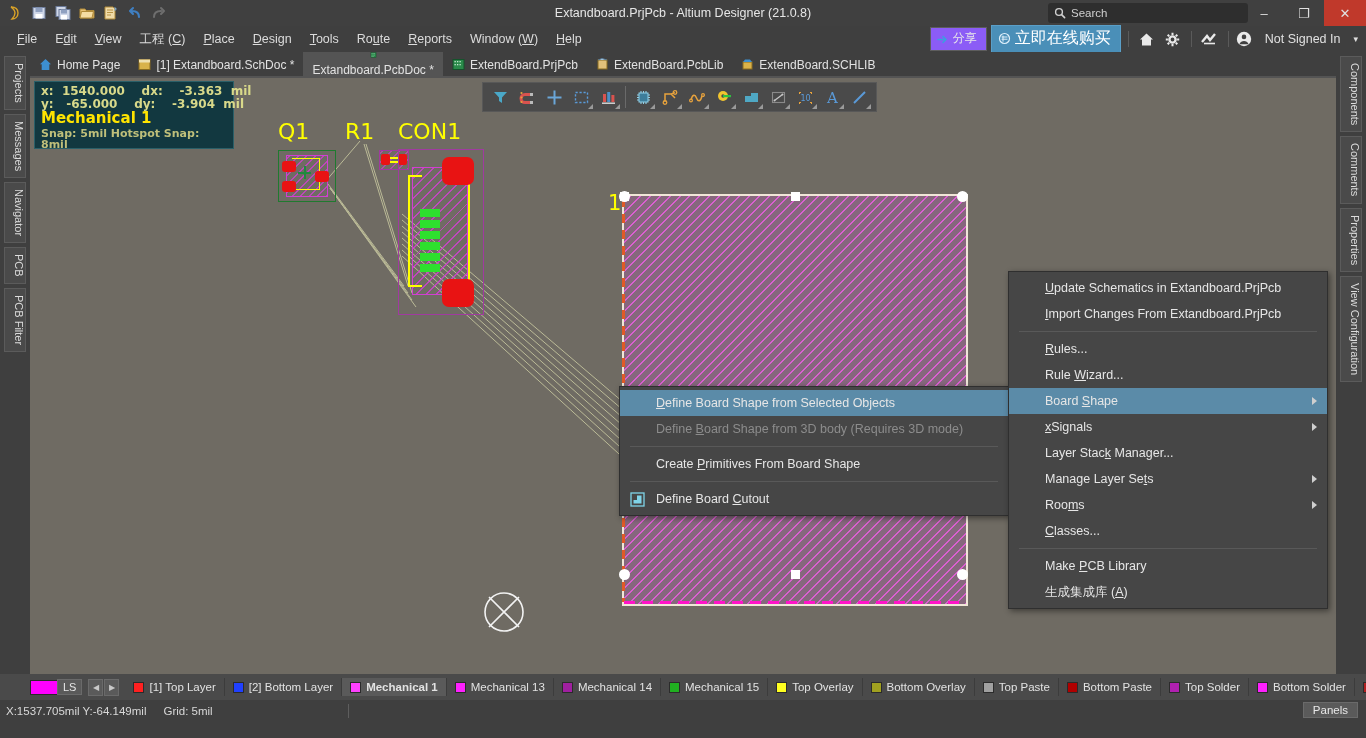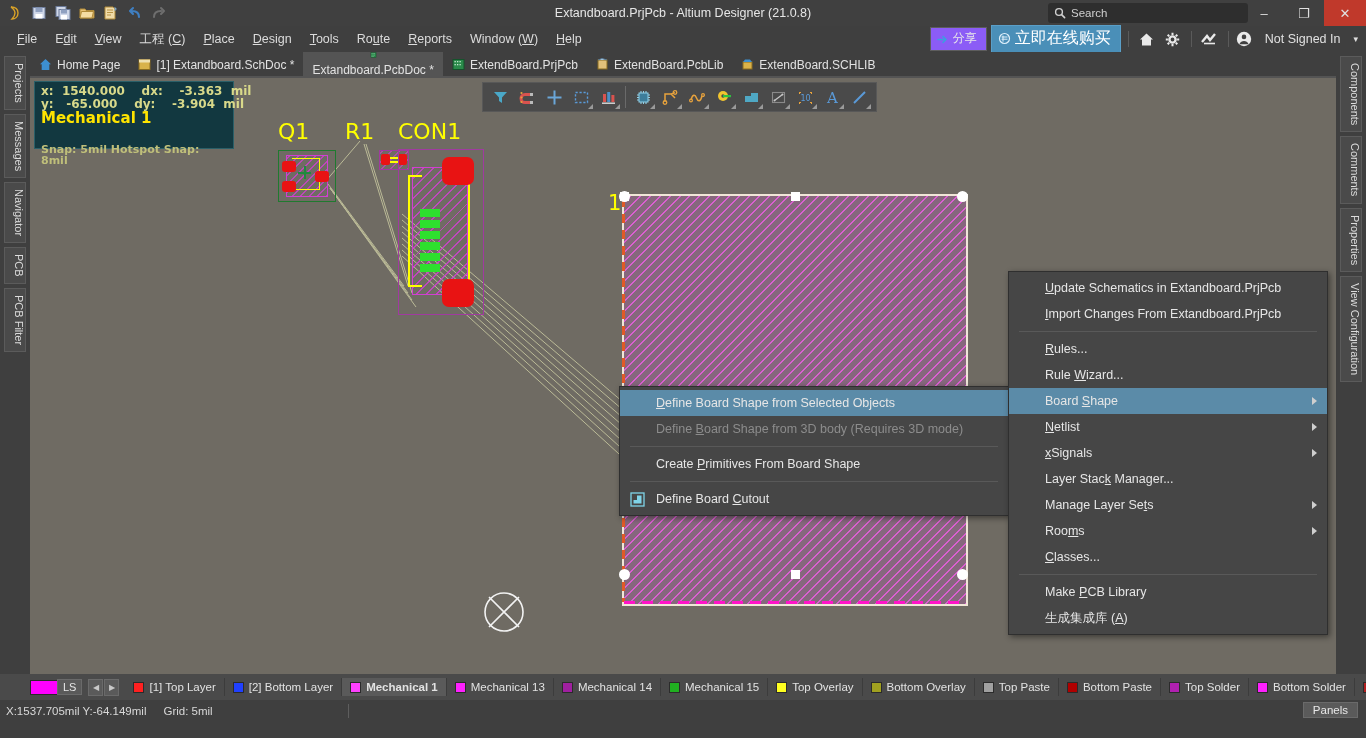--- a/index.html
+++ b/index.html
@@ -92,21 +92,21 @@
   }
 
   
   .coordbox {
     position: absolute; left: 4px; top: 3px; width: 200px; height: 68px;
     background: #123840; border: 1px solid #2a5f68; padding: 3px 6px;
     font-family: "DejaVu Sans", sans-serif; line-height: 1.05;
   }
   .coordbox .row { color: #d9d98a; font-size: 12px; font-weight: bold; white-space: pre; }
   .coordbox .layer { color: #ffe400; font-size: 15px; font-weight: bold; margin-top: 1px; }
-  .coordbox .snap { color: #bfbf7a; font-size: 11px; font-weight: bold; margin-top: 17px; }
+  .coordbox .snap { color: #bfbf7a; font-size: 11px; font-weight: bold; margin-top: 1px; }
 
   
   .fltbar {
     position: absolute; left: 452px; top: 4px; height: 30px; background: #4a4a4a;
     border: 1px solid #585858; display: flex; align-items: center; padding: 0 4px; gap: 1px;
   }
   .fltbar .ti { width: 26px; height: 26px; display: flex; align-items: center; justify-content: center; position: relative; }
   .fltbar .ti.drop::after {
     content: ''; position: absolute; right: 1px; bottom: 1px;
     border-left: 5px solid transparent; border-bottom: 5px solid #9a9a9a;
@@ -630,24 +630,20 @@
       <span><u>R</u>ules...</span>
     </div>
     <div class="ctxitem">
       <span>Rule <u>W</u>izard...</span>
     </div>
     <div class="ctxitem hl">
       <span>Board <u>S</u>hape</span>
       <span class="arrow"></span>
     </div>
     <div class="ctxitem">
-      <span><u>N</u>etlist</span>
-      <span class="arrow"></span>
-    </div>
-    <div class="ctxitem">
       <span><u>x</u>Signals</span>
       <span class="arrow"></span>
     </div>
     <div class="ctxitem">
       <span>Layer Stac<u>k</u> Manager...</span>
     </div>
     <div class="ctxitem">
       <span>Manage Layer Se<u>t</u>s</span>
       <span class="arrow"></span>
     </div>

